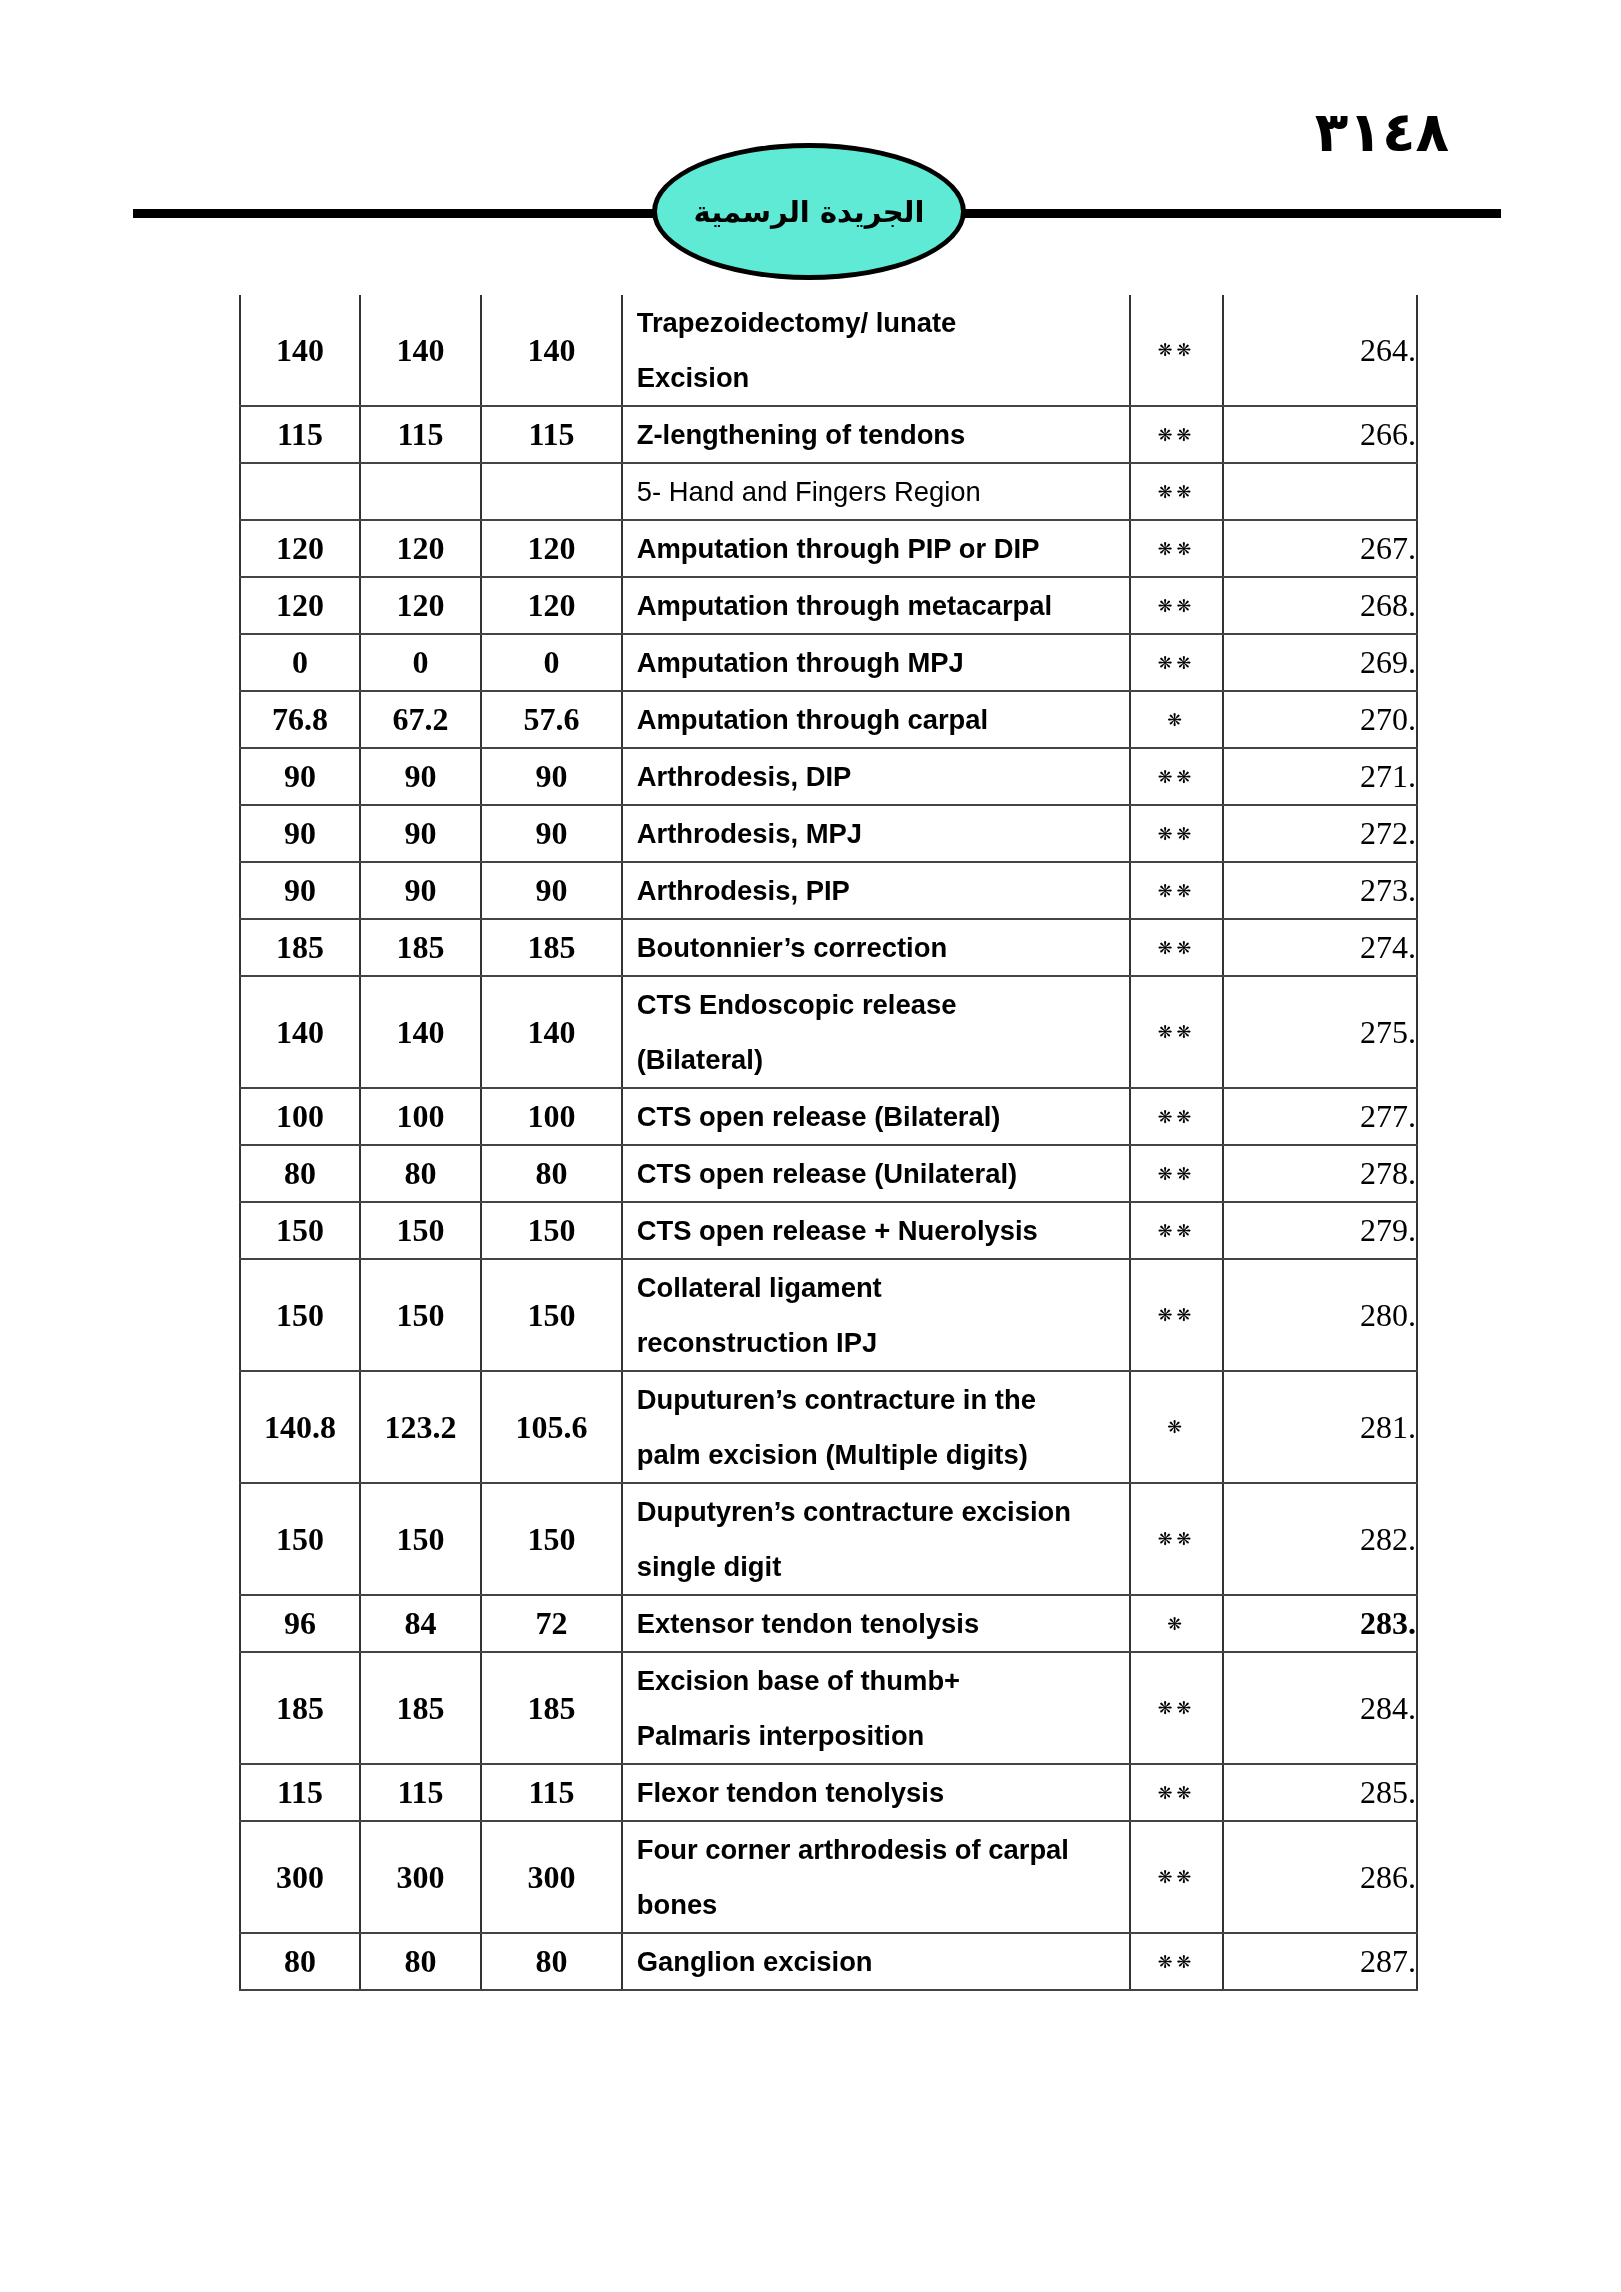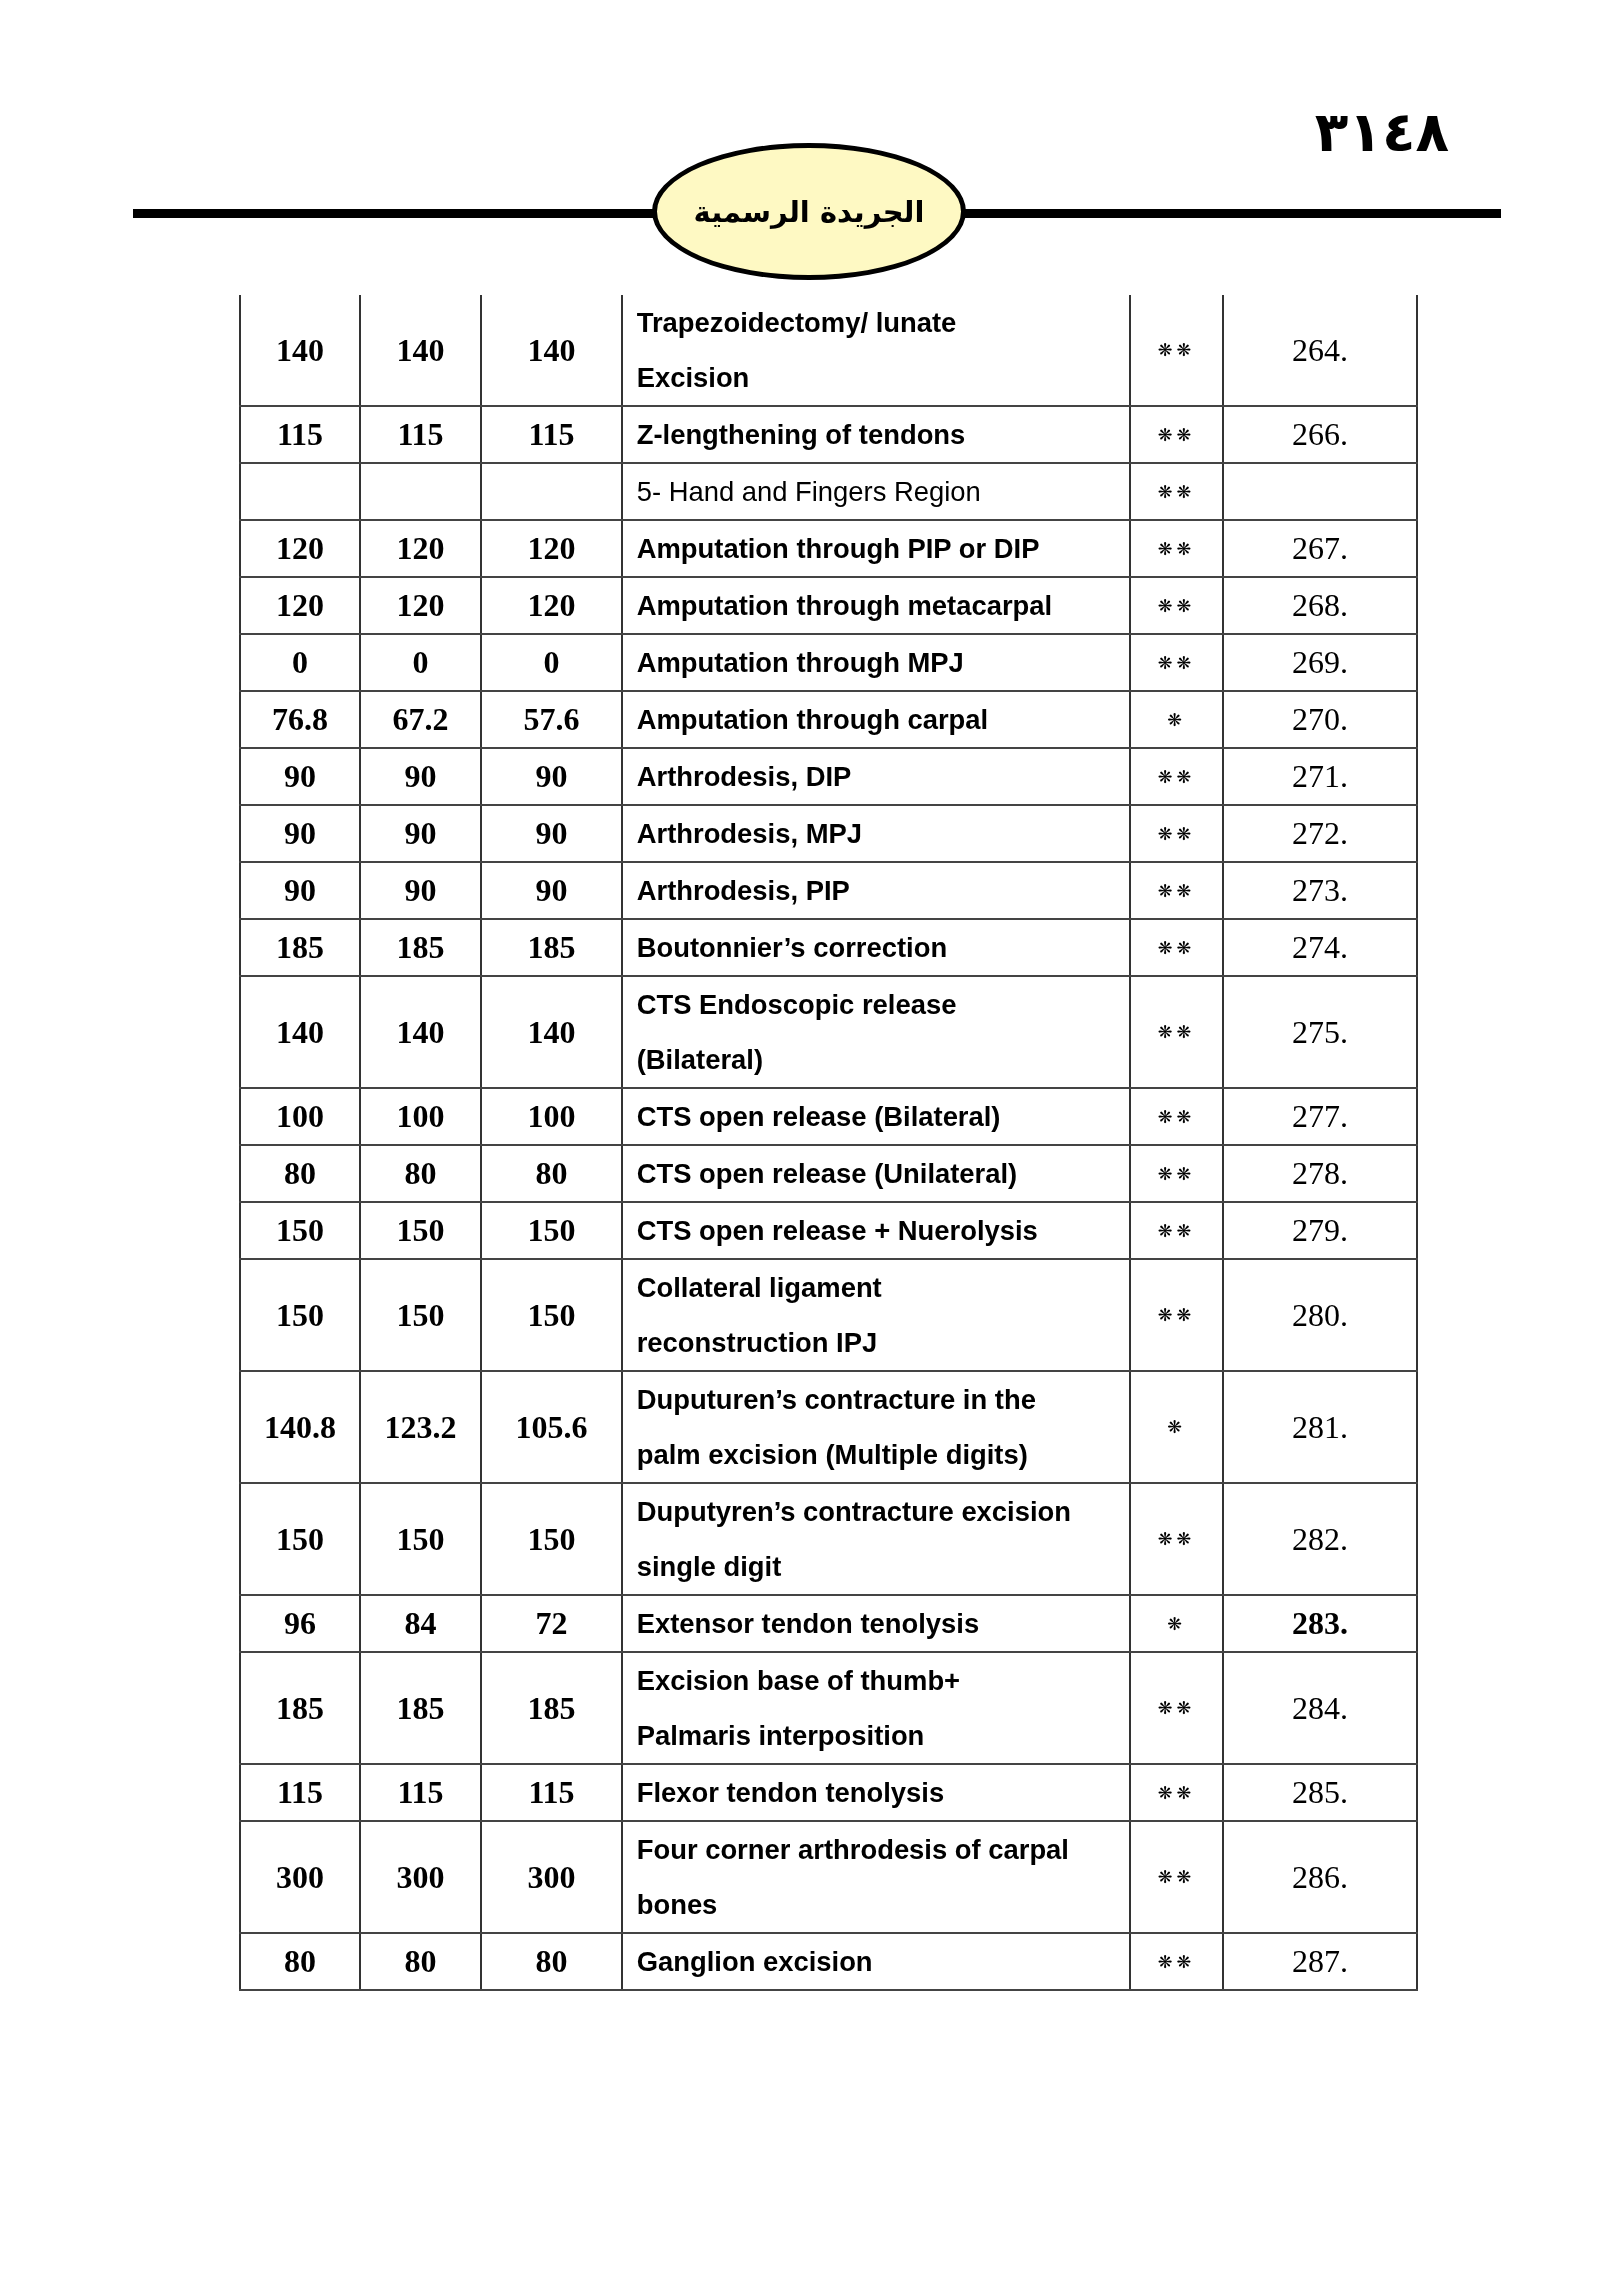--- a/index.html
+++ b/index.html
@@ -9,21 +9,21 @@
     font-family: "DejaVu Sans", sans-serif; font-weight: bold; font-size: 55px;
     color: #000; text-align: center; direction: rtl; letter-spacing: 13.7px; line-height: 69px;
   }
   .header-rule {
     position: absolute; top: 209px; height: 8.8px; background: #000;
   }
   .rule-left { left: 133px; width: 529px; }
   .rule-right { left: 961px; width: 540px; }
   .masthead-oval {
     position: absolute; left: 652px; top: 143px; width: 304px; height: 127px;
-    border: 5.9px solid #000; border-radius: 50%; background: #fef9c3;
+    border: 5.9px solid #000; border-radius: 50%; background: #5eead4;
     display: flex; align-items: center; justify-content: center;
   }
   .masthead-title {
     font-family: "DejaVu Sans", sans-serif; font-weight: bold; font-size: 29px;
     color: #000; direction: rtl;
   }
   table.fees {
     position: absolute; left: 239px; top: 295px; width: 1176px;
     border-collapse: collapse; table-layout: fixed;
   }
@@ -46,21 +46,21 @@
   td.proc {
     font-family: "Liberation Sans", sans-serif; font-weight: bold; font-size: 27.4px;
     text-align: left; padding-left: 13.7px !important; line-height: 55px;
   }
   td.proc.section { font-weight: normal; margin-left: 48px; }
   td.cat {
     font-family: "DejaVu Sans", sans-serif; font-size: 17.6px; font-weight: bold;
     text-align: center; letter-spacing: 3.9px; color: #222;
   }
   td.num {
-    font-family: "Liberation Serif", serif; font-size: 32px; text-align: center;
+    font-family: "Liberation Serif", serif; font-size: 32px; text-align: right;
   }
   td.num.bold { font-weight: bold; }
 </style>
 </head>
 <body>
 
 <div class="page-number">٣١٤٨</div>
 
 <div class="header-rule rule-left"></div>
 <div class="header-rule rule-right"></div>

